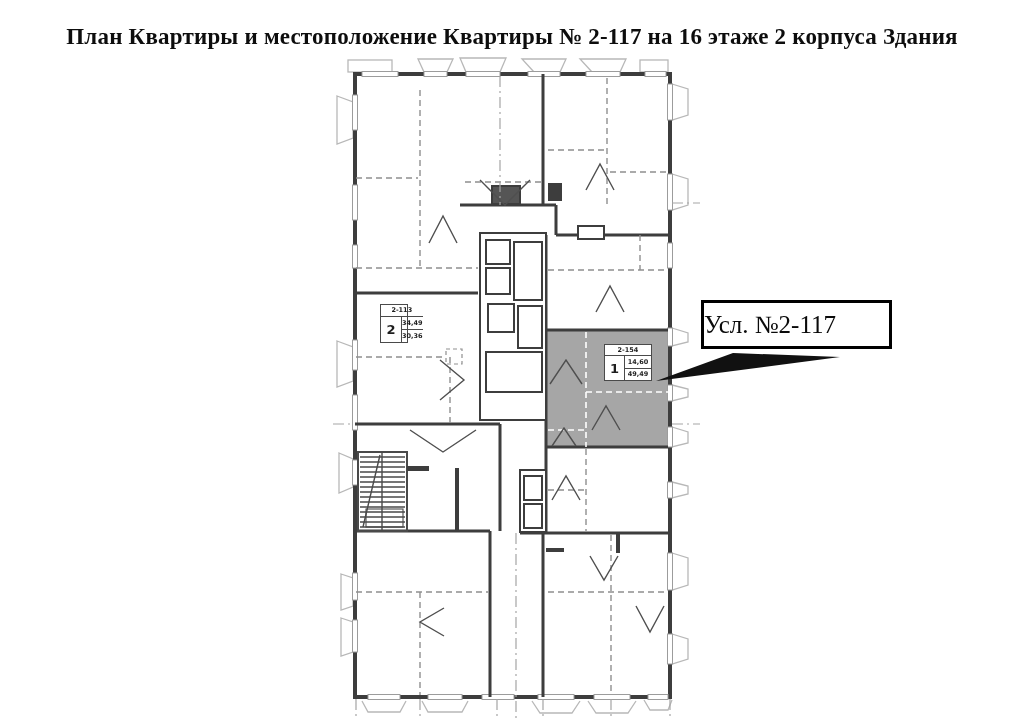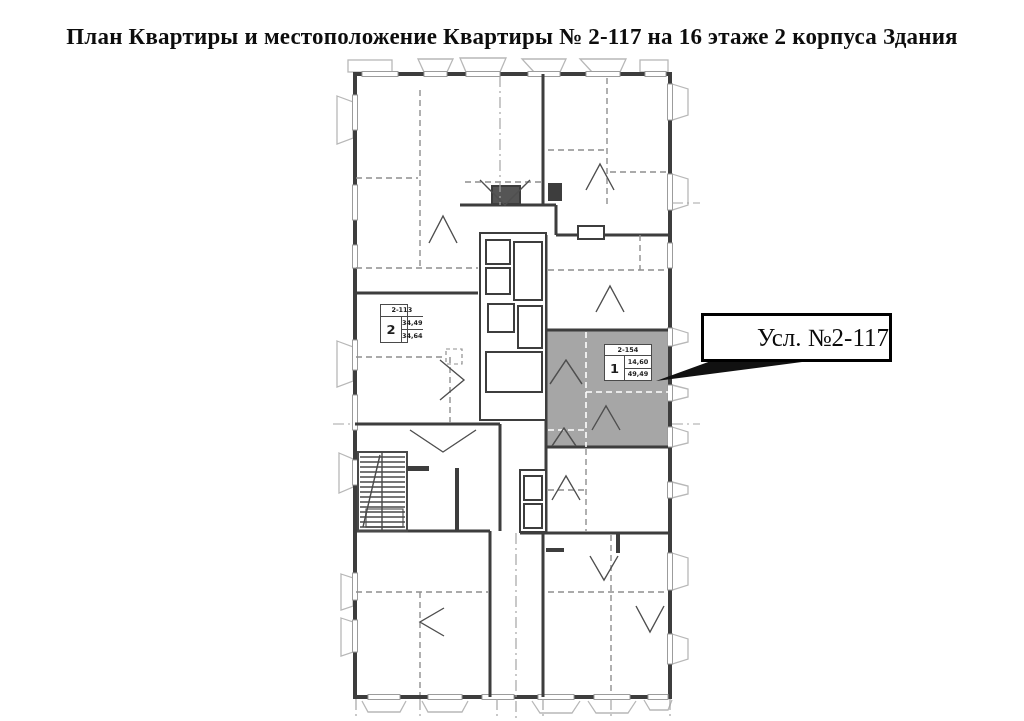--- a/index.html
+++ b/index.html
@@ -16,23 +16,23 @@
                   font-size:6.5px;font-weight:bold;line-height:11px;}
   .apt-table .rooms{border-right:1px solid #4a4a4a;display:flex;align-items:center;
                     justify-content:center;font-size:13px;font-weight:600;}
   .apt-table .areas{display:flex;flex-direction:column;}
   .apt-table .areas .a{flex:1;display:flex;align-items:center;justify-content:center;
                        font-size:6.5px;font-weight:bold;}
   .apt-table .areas .a:first-child{border-bottom:1px solid #4a4a4a;}
   #table-113{left:380px;top:304px;width:28px;height:39px;grid-template-columns:21px 1fr;grid-template-rows:12px 1fr;}
   #table-117{left:604px;top:344px;width:48px;height:37px;grid-template-columns:20px 1fr;grid-template-rows:11px 1fr;}
 
-  .callout-box{position:absolute;left:701px;top:313px;width:185px;height:43px;
+  .callout-box{position:absolute;left:701px;top:300px;width:185px;height:43px;
                border:3px solid #000;background:#fff;display:flex;align-items:center;
-               justify-content:flex-end;font-size:25px;color:#0a0a0a;white-space:nowrap;}
+               justify-content:flex-start;font-size:25px;color:#0a0a0a;white-space:nowrap;}
 </style>
 </head>
 <body>
 
 <div class="stage">
 
   <div class="page-title">План Квартиры и местоположение Квартиры № 2-117 на 16 этаже 2 корпуса Здания</div>
 
   <svg class="plan-svg" width="1024" height="721" viewBox="0 0 1024 721">
 
@@ -171,21 +171,21 @@
          M500,76 V205 M516,533 V720 M333,424 H353 M672,424 H700 M672,203 H700"></path>
 
     <polygon points="656,381 733,353 840,357" fill="#111"></polygon>
   </svg>
 
   <div class="apt-table" id="table-113">
     <div class="hdr">2-113</div>
     <div class="rooms">2</div>
     <div class="areas">
       <div class="a">34,49</div>
-      <div class="a">34,64</div>
+      <div class="a">30,36</div>
     </div>
   </div>
 
   <div class="apt-table" id="table-117">
     <div class="hdr">2-154</div>
     <div class="rooms">1</div>
     <div class="areas">
       <div class="a">14,60</div>
       <div class="a">49,49</div>
     </div>

